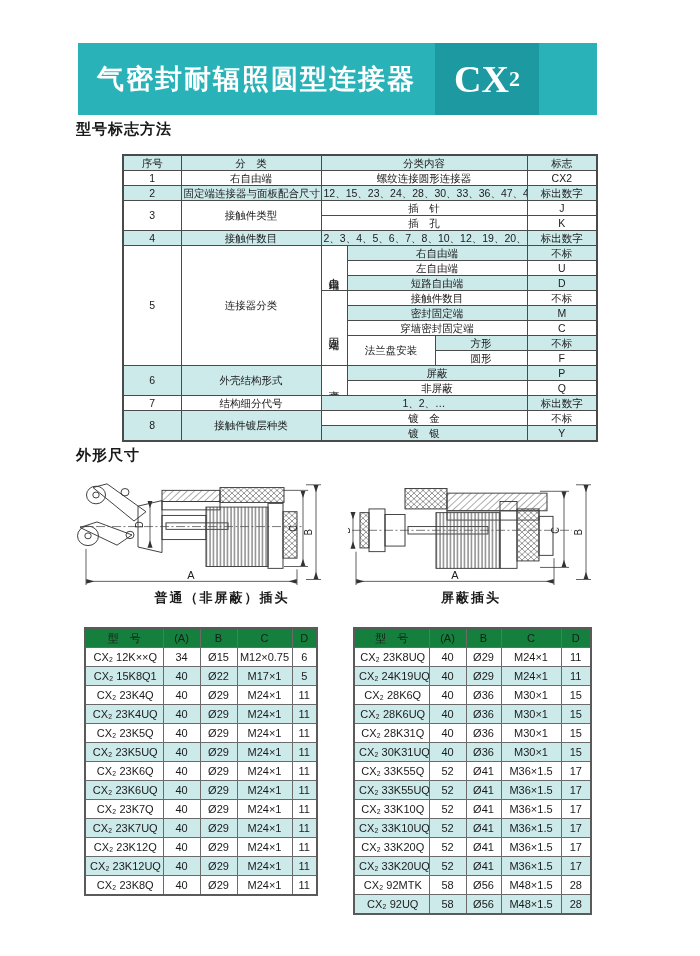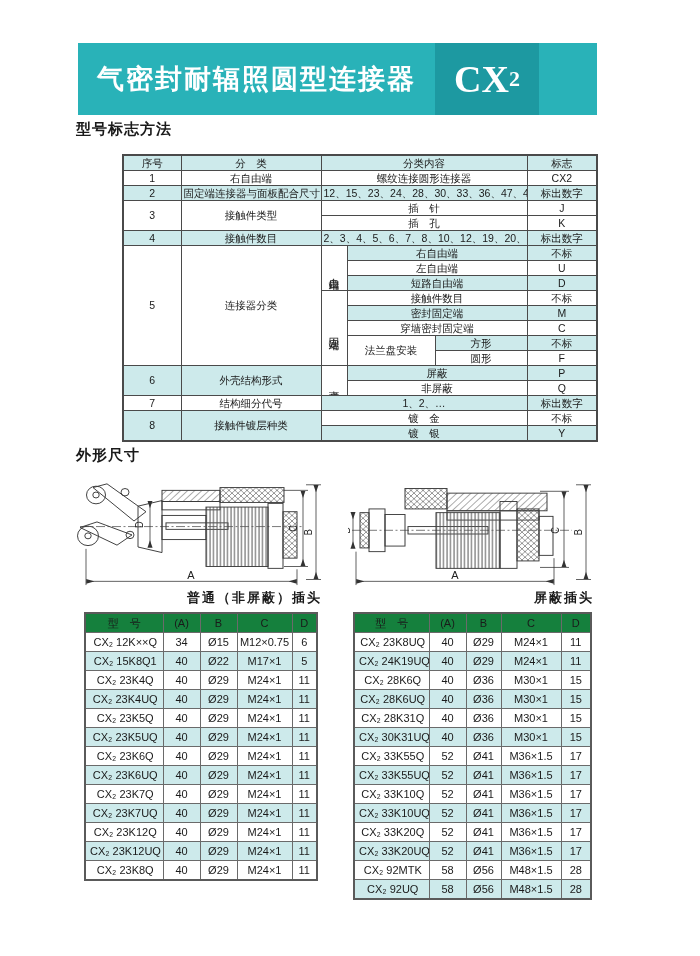--- a/index.html
+++ b/index.html
@@ -22,21 +22,21 @@
   .spec th,.spec td{border:1px solid #4a4a4a;padding:0 2px;text-align:center;height:14px;line-height:13px;white-space:nowrap;overflow:hidden;font-weight:normal;}
   .spec .t, .spec tr.t>th, .spec tr.t>td{background:#cdeaeb;}
   .vcell{padding:0;}
   .vtext{writing-mode:vertical-rl;text-orientation:upright;letter-spacing:1px;line-height:1.05;display:inline-block;}
 
   
   .col{position:absolute;top:482px;width:246px;}
   .col-l{left:76px;}
   .col-r{left:348px;}
   .draw{display:block;width:246px;height:104px;}
-  .caption{text-align:right;font-size:13px;font-weight:bold;letter-spacing:2px;margin:3px 0 5px;white-space:nowrap;}
+  .caption{text-align:center;font-size:13px;font-weight:bold;letter-spacing:2px;margin:3px 0 20px;white-space:nowrap;}
   .col-l .caption{padding-left:46px;}
 
   
   .dims{table-layout:fixed;font-size:11px;border:2px solid #5a5a5a;}
   .col-l .dims{width:232px;margin-left:8px;}
   .col-r .dims{width:237px;margin-left:5px;}
   .dims th,.dims td{border:1px solid #6a6a6a;height:18px;line-height:17px;text-align:center;padding:0 2px;white-space:nowrap;overflow:hidden;font-weight:normal;}
   .dims thead th{background:#15803d;}
   .dims tbody tr:nth-child(even) td{background:#cdeaeb;}
   .dims td:first-child{text-align:center;padding-left:4px;}

